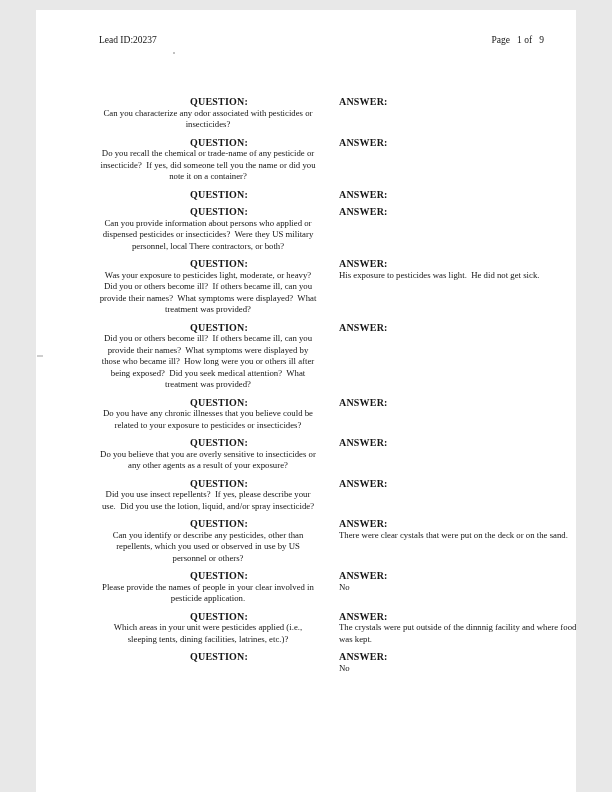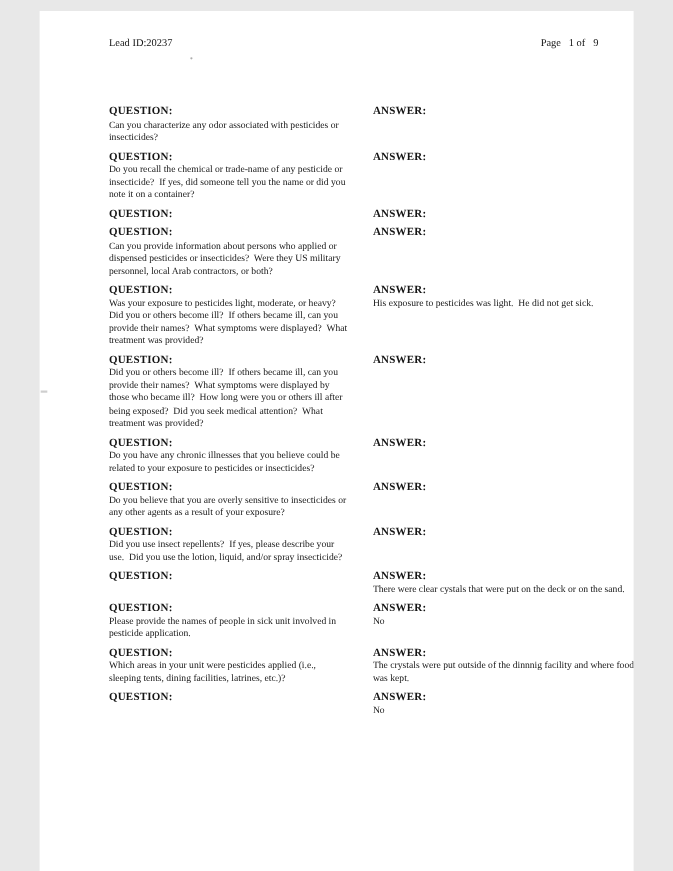--- a/index.html
+++ b/index.html
@@ -28,21 +28,21 @@
     position: absolute;
     top: 86px;
     left: 63px;
     width: 534px;
   }
   .qa-row {
     display: flex;
     align-items: flex-start;
     margin-bottom: 6px;
   }
-  .q-col { flex: 0 0 240px; }
+  .q-col { flex: 0 0 240px; text-align: center; }
   .a-col { flex: 1 1 auto; }
   .label {
     font-weight: bold;
     font-size: 10px;
     line-height: 11.5px;
     letter-spacing: 0.2px;
   }
   .q-text {
     font-size: 8.75px;
     line-height: 11.5px;
@@ -111,21 +111,21 @@
     </div>
     <div class="a-col">
       <div class="label a-label">ANSWER:</div>
       <div class="a-text"></div>
     </div>
   </div>
 
   <div class="qa-row">
     <div class="q-col">
       <div class="label q-label">QUESTION:</div>
-      <div class="q-text">Can you provide information about persons who applied or dispensed pesticides or insecticides?  Were they US military personnel, local Arab contractors, or both?</div>
+      <div class="q-text">Can you provide information about persons who applied or dispensed pesticides or insecticides?  Were they US military personnel, local There contractors, or both?</div>
     </div>
     <div class="a-col">
       <div class="label a-label">ANSWER:</div>
       <div class="a-text"></div>
     </div>
   </div>
 
   <div class="qa-row">
     <div class="q-col">
       <div class="label q-label">QUESTION:</div>
@@ -177,31 +177,32 @@
     </div>
     <div class="a-col">
       <div class="label a-label">ANSWER:</div>
       <div class="a-text"></div>
     </div>
   </div>
 
   <div class="qa-row">
     <div class="q-col">
       <div class="label q-label">QUESTION:</div>
+      <div class="q-text">Can you identify or describe any pesticides, other than repellents, which you used or observed in use by US personnel or others?</div>
     </div>
     <div class="a-col">
       <div class="label a-label">ANSWER:</div>
       <div class="a-text">There were clear cystals that were put on the deck or on the sand.</div>
     </div>
   </div>
 
   <div class="qa-row">
     <div class="q-col">
       <div class="label q-label">QUESTION:</div>
-      <div class="q-text">Please provide the names of people in sick unit involved in pesticide application.</div>
+      <div class="q-text">Please provide the names of people in your clear involved in pesticide application.</div>
     </div>
     <div class="a-col">
       <div class="label a-label">ANSWER:</div>
       <div class="a-text">No</div>
     </div>
   </div>
 
   <div class="qa-row">
     <div class="q-col">
       <div class="label q-label">QUESTION:</div>

